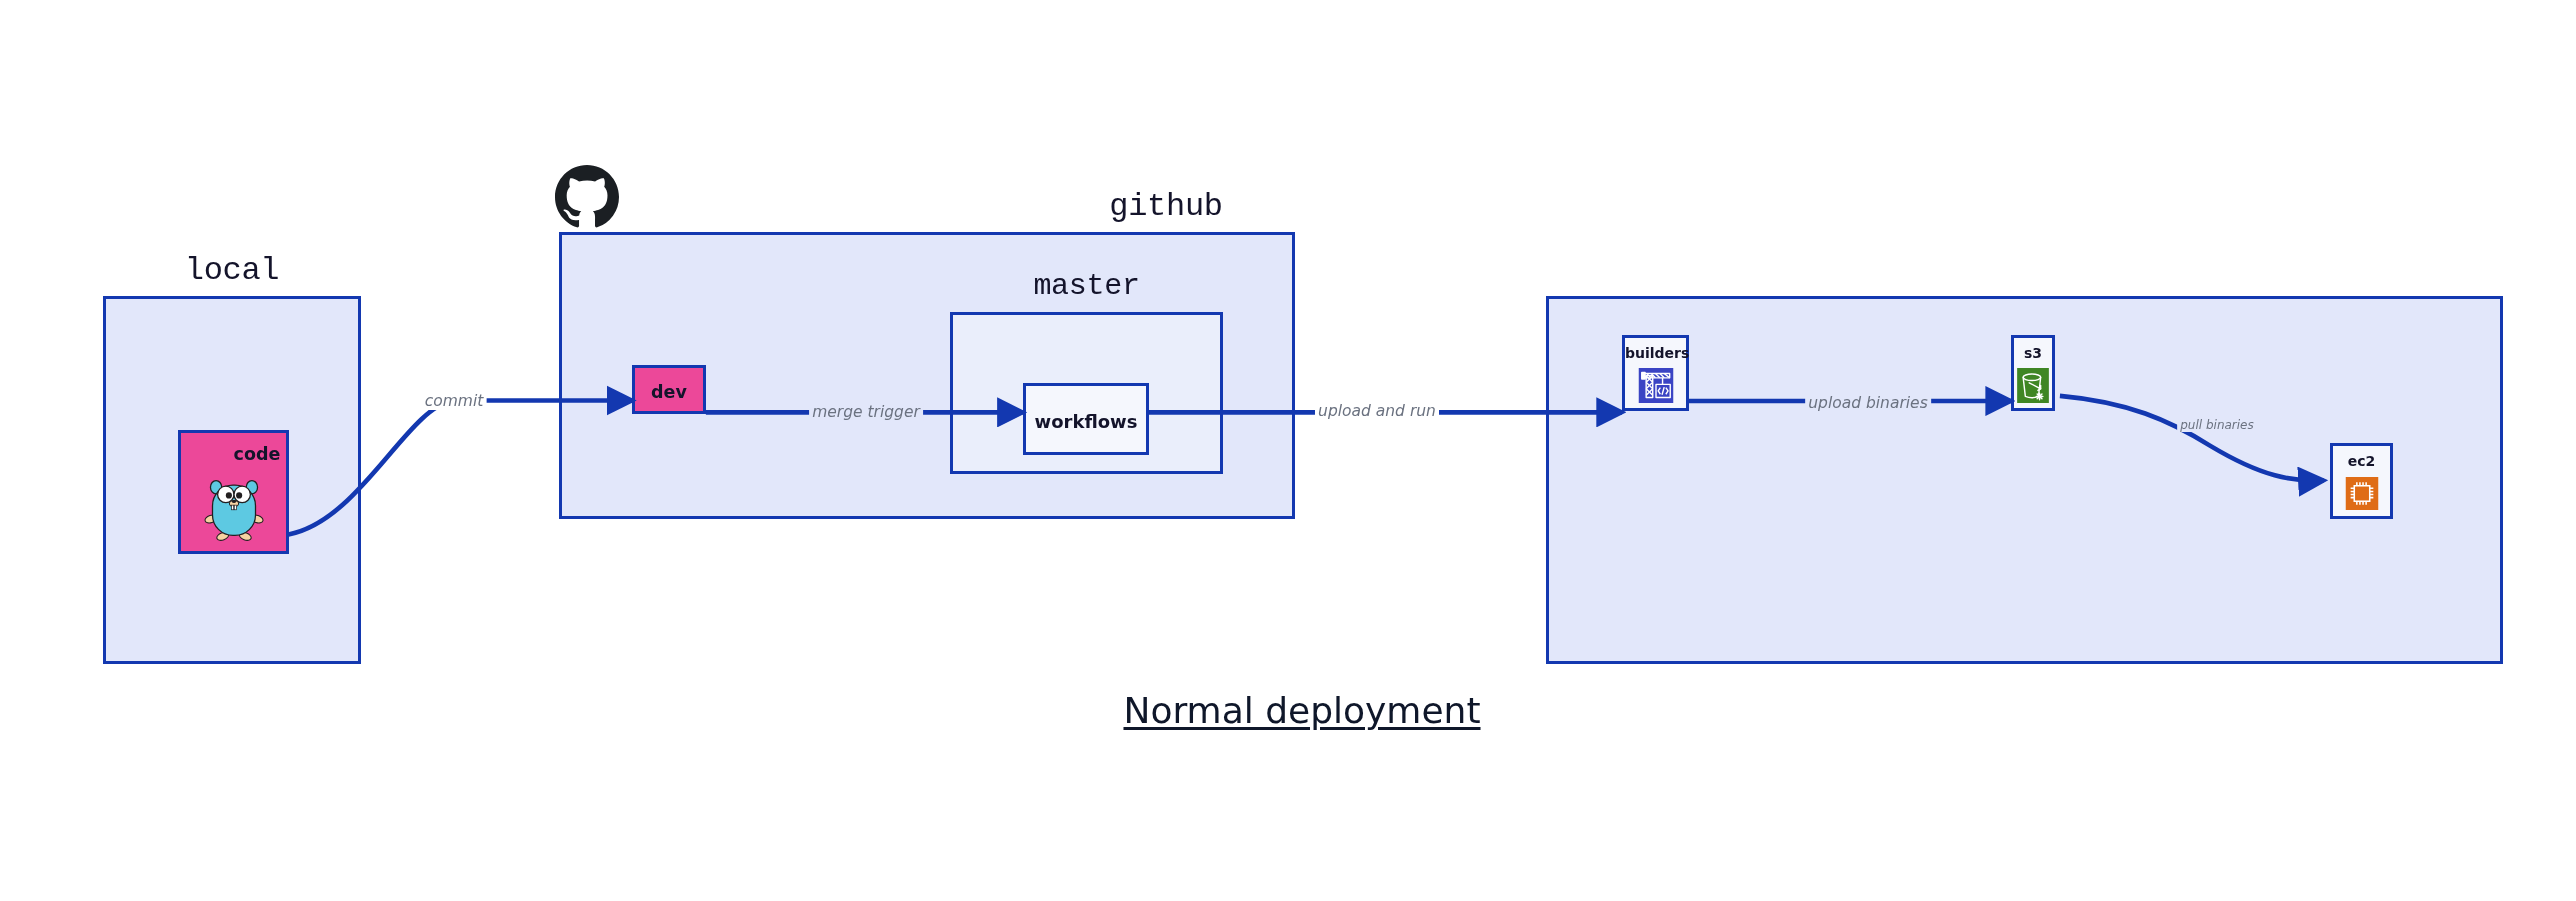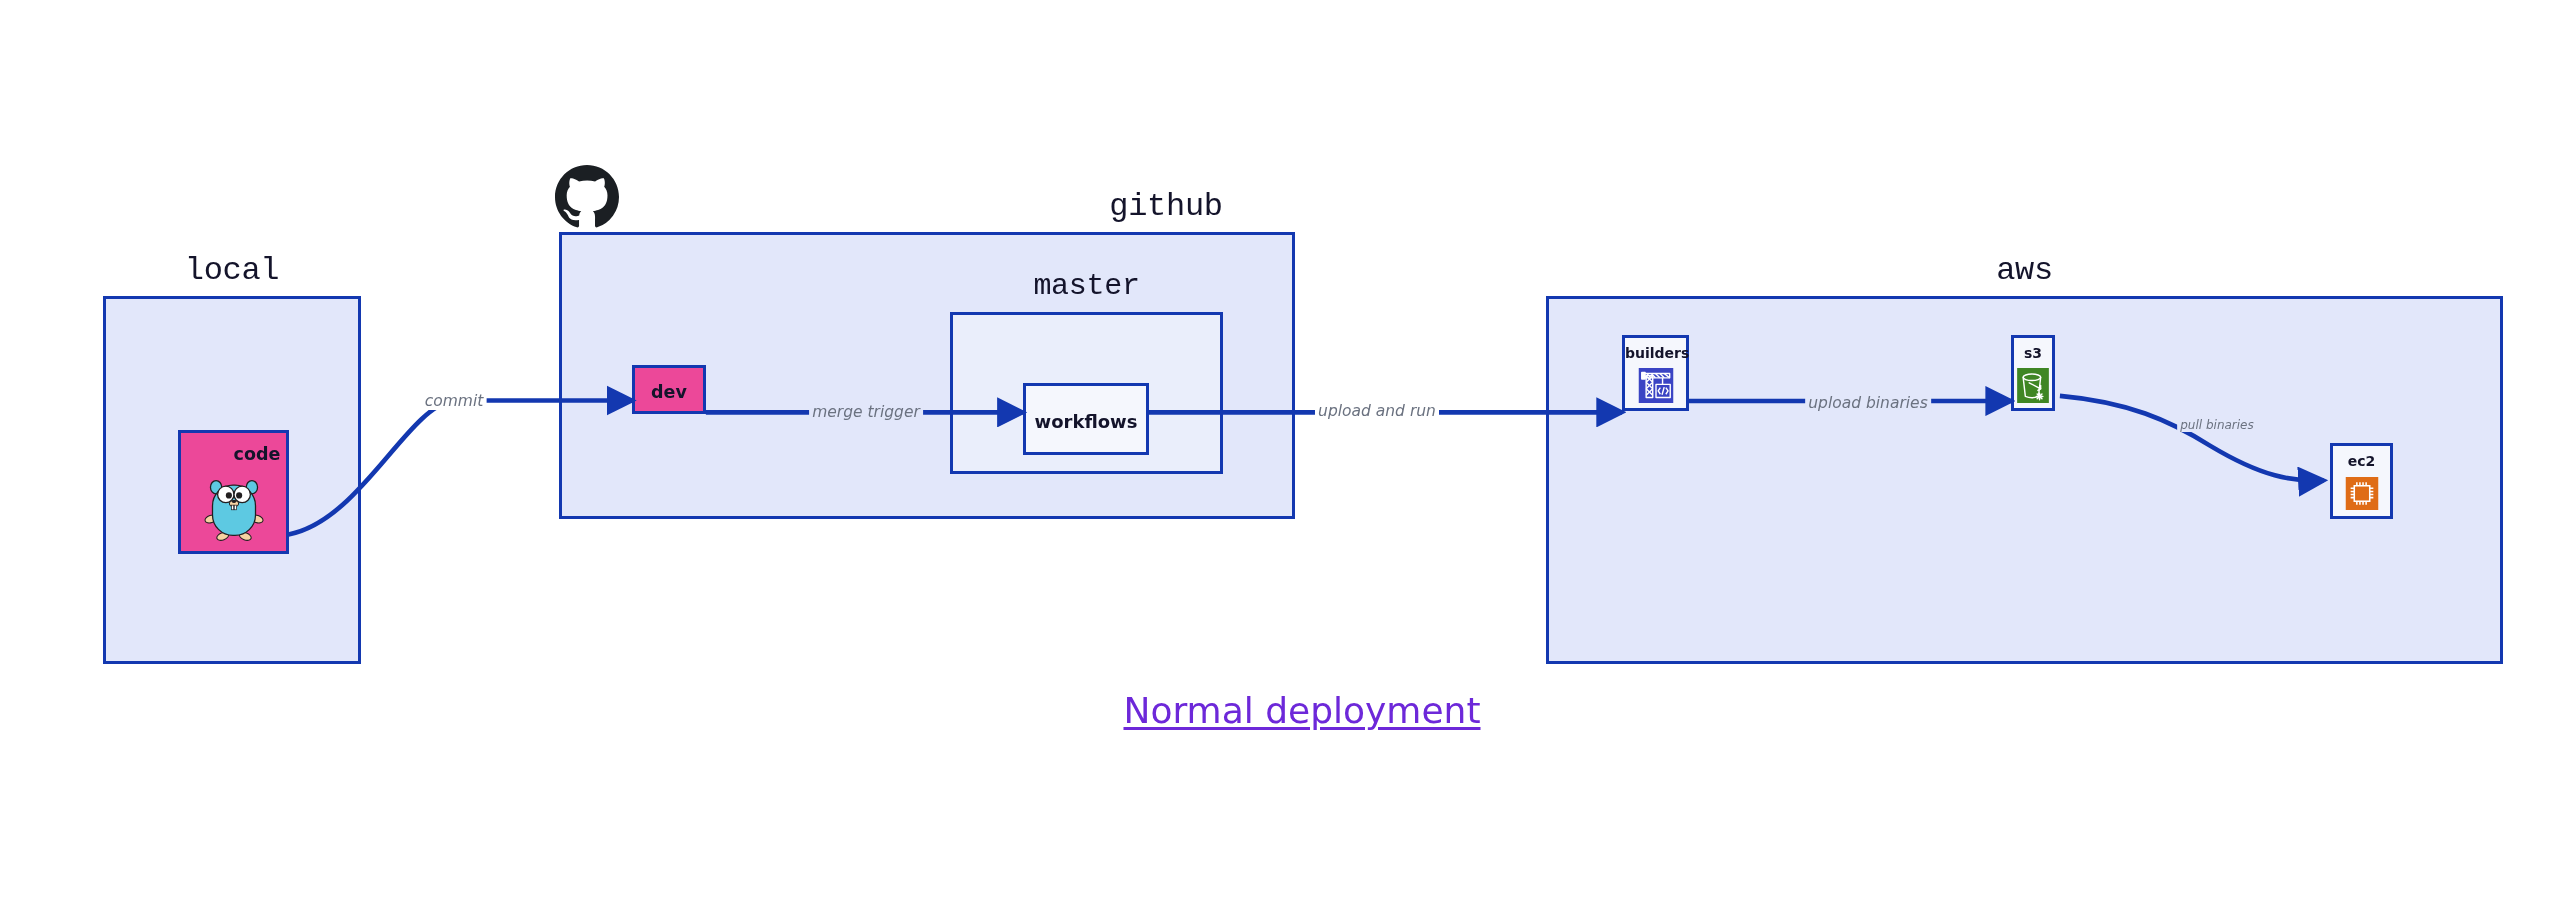--- a/index.html
+++ b/index.html
@@ -74,21 +74,21 @@
     white-space: nowrap;
     background: transparent;
     transform: translate(-50%, -50%);
     text-align: center;
   }
   .edge-label.on-white { background: #ffffff; padding: 0 3.1px; }
   .edge-label.on-group { background: #e2e7fa; padding: 0 3.1px; }
   
   #diagram-caption {
     position: absolute;
-    color: #6d28d9;
+    color: #0f172a;
     font-family: "DejaVu Sans", sans-serif;
     font-weight: 400;
     text-decoration: underline;
     text-underline-offset: 4.1px;
     text-decoration-thickness: 2.6px;
     white-space: nowrap;
     transform: translateX(-50%);
   }
 </style>
 </head>
@@ -151,21 +151,20 @@
   </div>
 
   <div class="group-box" style="left:950px; top:312px; width:273px; height:162px; background:#eaeefb;"></div>
   <div class="group-title" style="left:950px; top:269px; width:273px; font-size:30px;">master</div>
 
   <div class="node-box light" style="left:1023px; top:383px; width:126px; height:72px;">
     <div class="node-label" style="top:25px; font-size:18px;">workflows</div>
   </div>
 
   <div class="group-box" style="left:1546px; top:296px; width:957px; height:368px;"></div>
-  <div class="group-title" style="left:1546px; top:252px; width:957px; font-size:32px;">aws</div>
 
   <div class="node-box light" style="left:1622px; top:335px; width:67px; height:76px;">
     <div class="node-label" style="top:7.2px; font-size:14px;">builders</div>
     <div class="node-icon" style="top:30px; width:35px; height:35px;">
       <svg width="35" height="35" viewBox="0 0 64 64">
         <rect x="0" y="0" width="64" height="64" fill="#3a44c4"></rect>
         <g fill="none" stroke="#ffffff" stroke-width="2.6" stroke-linejoin="round">
 
           <path d="M14 14 L14 54 L26 54 L26 14 Z"></path>
           <path d="M14 14 L26 26 M26 14 L14 26 M14 26 L26 38 M26 26 L14 38 M14 38 L26 50 M26 38 L14 50"></path>

